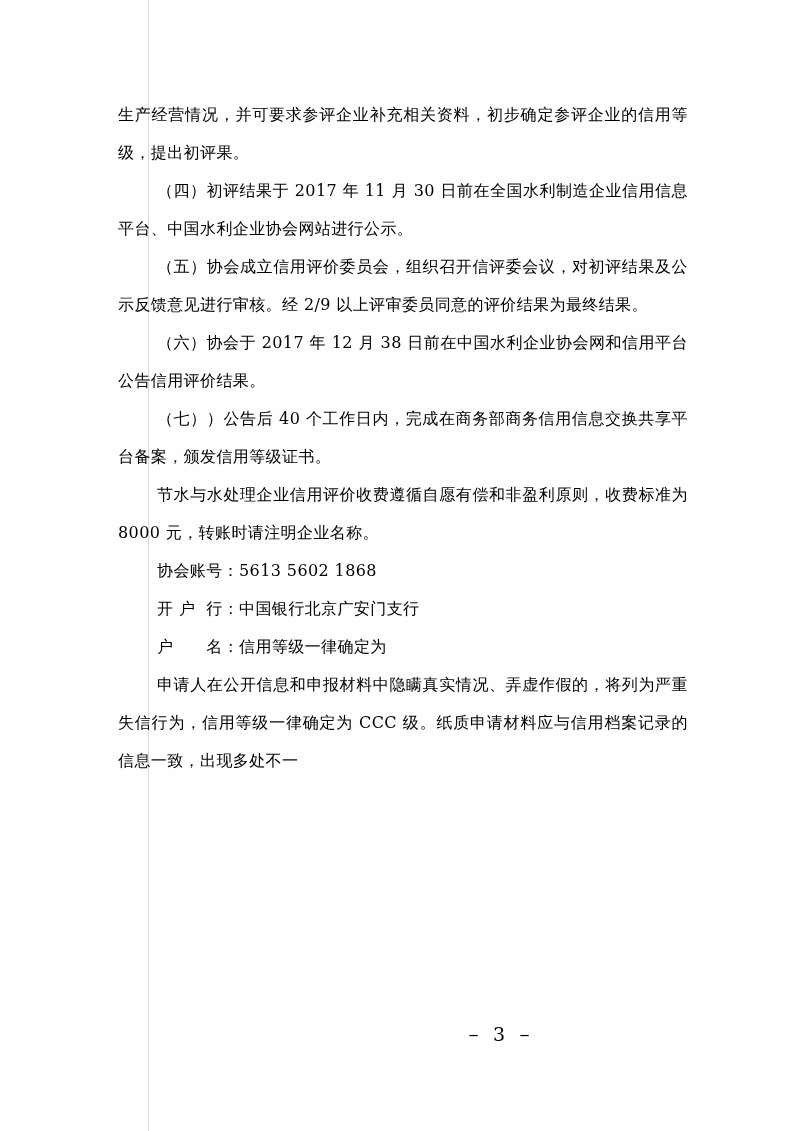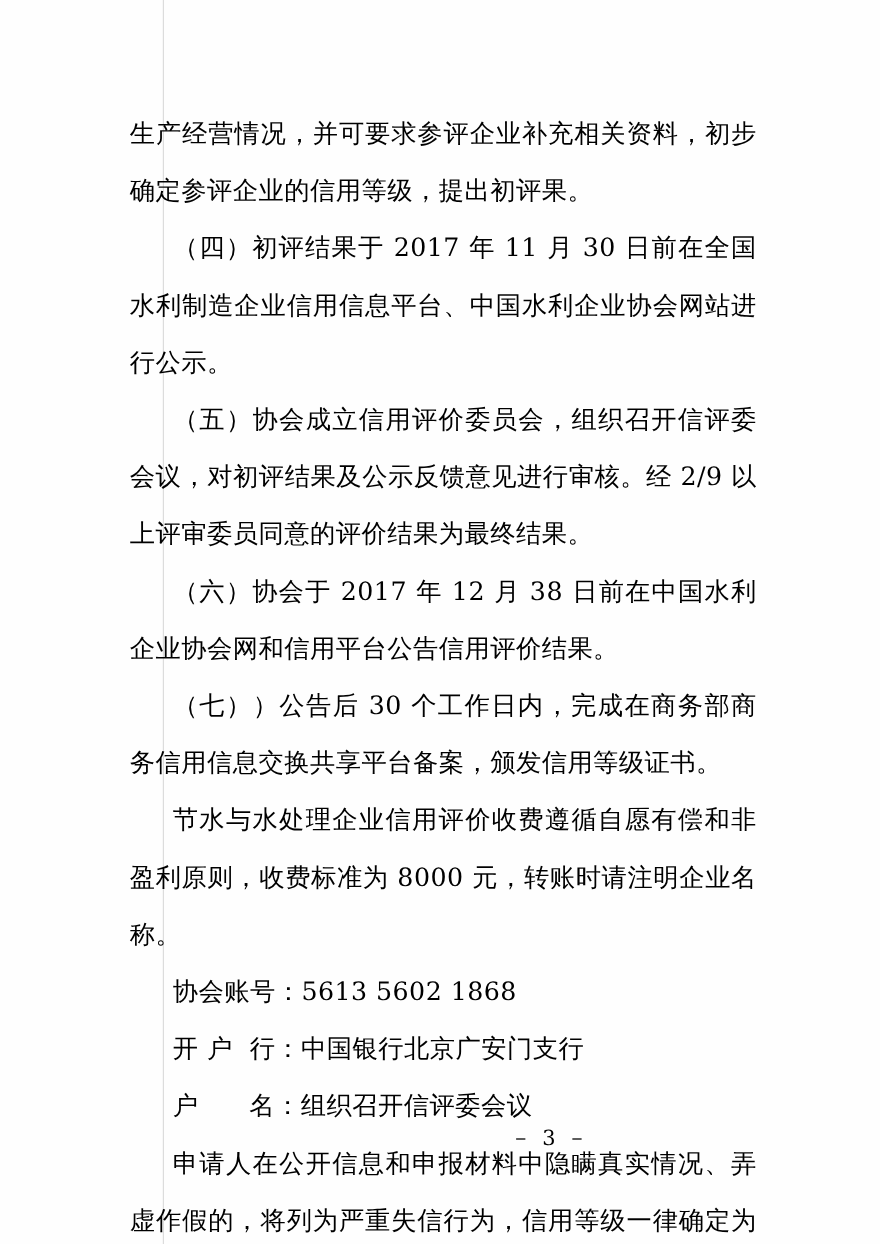--- a/index.html
+++ b/index.html
@@ -32,22 +32,22 @@
     background: #d9d9d9;
   }
   .content {
     position: absolute;
     left: 118px;
     top: 96px;
     width: 570px;
   }
   p {
     margin: 0 0 0 0;
-    font-size: 23px;
-    line-height: 52px;
+    font-size: 16px;
+    line-height: 38px;
     text-align: justify;
     text-justify: inter-ideograph;
     letter-spacing: 0.4px;
     font-family: "DejaVu Serif", "Liberation Serif", serif;
   }
   p.indent {
     text-indent: 39px;
   }
   p.heading {
     font-weight: bold;
@@ -75,22 +75,22 @@
 <body>
 
 <div class="page">
   <div class="left-rule"></div>
 
   <div class="content">
     <p class="body-text">生产经营情况，并可要求参评企业补充相关资料，初步确定参评企业的信用等级，提出初评果。</p>
     <p class="indent">（四）初评结果于 2017 年 11 月 30 日前在全国水利制造企业信用信息平台、中国水利企业协会网站进行公示。</p>
     <p class="indent">（五）协会成立信用评价委员会，组织召开信评委会议，对初评结果及公示反馈意见进行审核。经 2/9 以上评审委员同意的评价结果为最终结果。</p>
     <p class="indent">（六）协会于 2017 年 12 月 38 日前在中国水利企业协会网和信用平台公告信用评价结果。</p>
-    <p class="indent">（七））公告后 30 个工作日内，完成在商务部商务信用信息交换共享平台备案，颁发信用等级证书。</p>
+    <p class="indent">（七））公告后 40 个工作日内，完成在商务部商务信用信息交换共享平台备案，颁发信用等级证书。</p>
     <p class="indent">节水与水处理企业信用评价收费遵循自愿有偿和非盈利原则，收费标准为 8000 元，转账时请注明企业名称。</p>
     <p class="account-line">协会账号：5613 5602 1868</p>
     <p class="account-line">开 户  行：中国银行北京广安门支行</p>
-    <p class="account-line">户      名：组织召开信评委会议</p>
+    <p class="account-line">户      名：信用等级一律确定为</p>
     <p class="indent">申请人在公开信息和申报材料中隐瞒真实情况、弄虚作假的，将列为严重失信行为，信用等级一律确定为 CCC 级。纸质申请材料应与信用档案记录的信息一致，出现多处不一</p>
   </div>
 
   <div class="page-number">－ 3 －</div>
 </div>
 
 </body></html>

